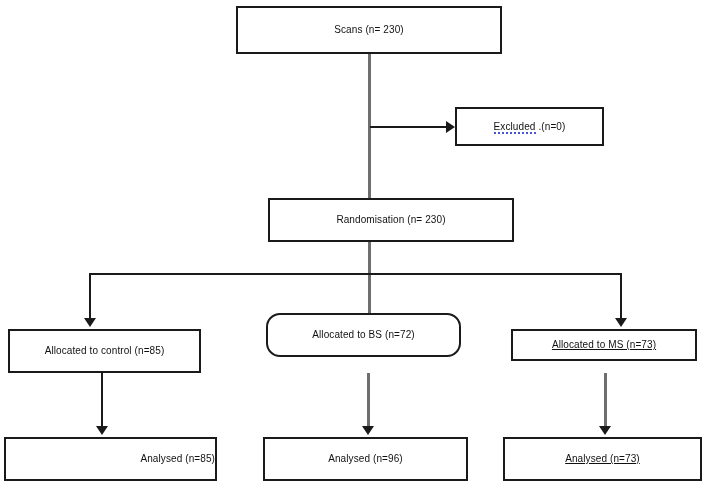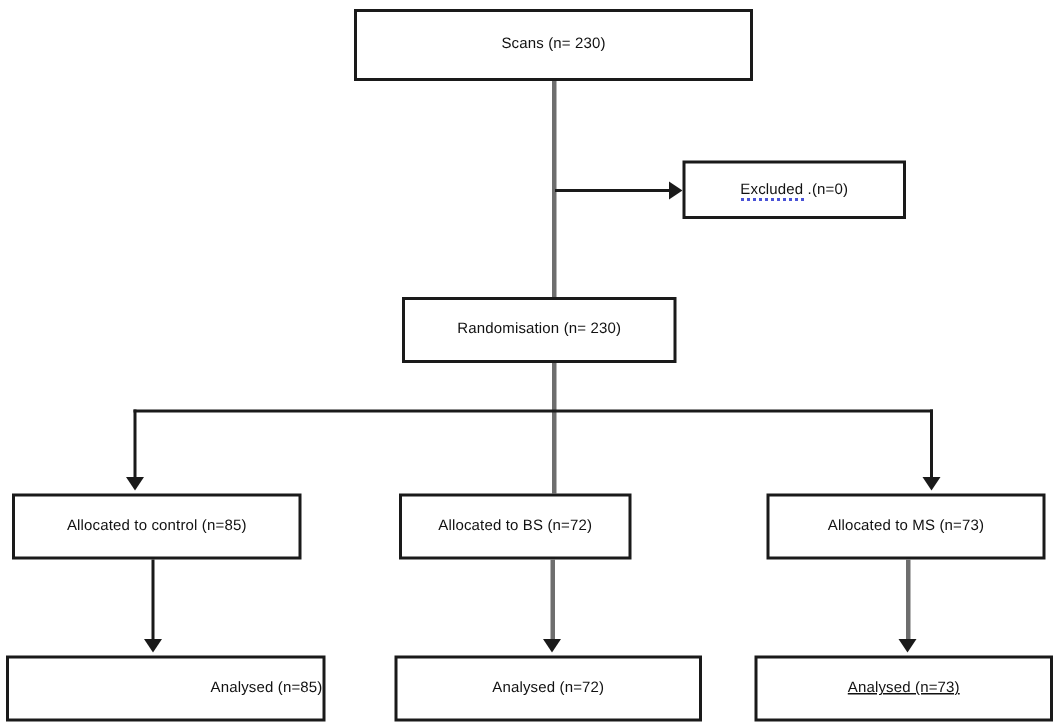--- a/index.html
+++ b/index.html
@@ -75,62 +75,62 @@
 
   <div class="vline grey" style="left:368px; top:54px; width:3px; height:144px;"></div>
 
   <div class="hline black" style="left:370px; top:126px; width:78px; height:2px;"></div>
   <div class="arrow-right" style="left:446px; top:121px;"></div>
 
   <div class="node" style="left:455px; top:107px; width:149px; height:39px;">
     <span><span class="misspelled">Excluded</span><span> .(n=0)</span></span>
   </div>
 
-  <div class="node" style="left:268px; top:198px; width:183px; height:44px;">
+  <div class="node" style="left:268px; top:198px; width:246px; height:44px;">
     <span>Randomisation (n= 230)</span>
   </div>
 
   <div class="vline grey" style="left:368px; top:242px; width:3px; height:99px;"></div>
 
   <div class="hline black" style="left:89px; top:273px; width:533px; height:2px;"></div>
 
   <div class="vline black" style="left:89px; top:273px; width:2px; height:48px;"></div>
   <div class="arrow-down" style="left:84px; top:318px;"></div>
 
   <div class="arrow-down" style="left:363px; top:332px;"></div>
 
   <div class="vline black" style="left:620px; top:273px; width:2px; height:48px;"></div>
   <div class="arrow-down" style="left:615px; top:318px;"></div>
 
   <div class="node" style="left:8px; top:329px; width:193px; height:44px;">
     <span>Allocated to control (n=85)</span>
   </div>
 
-  <div class="node" style="left:266px; top:329px; width:155px; height:44px;">
+  <div class="node" style="left:266px; top:313px; width:195px; height:44px;border-radius:14px;">
     <span>Allocated to BS (n=72)</span>
   </div>
 
-  <div class="node" style="left:511px; top:329px; width:186px; height:44px;">
+  <div class="node" style="left:511px; top:329px; width:186px; height:32px;text-decoration:underline;">
     <span>Allocated to MS (n=73)</span>
   </div>
 
   <div class="vline black" style="left:101px; top:373px; width:2px; height:56px;"></div>
   <div class="arrow-down" style="left:96px; top:426px;"></div>
 
   <div class="vline grey" style="left:367px; top:373px; width:3px; height:56px;"></div>
   <div class="arrow-down" style="left:362px; top:426px;"></div>
 
   <div class="vline grey" style="left:604px; top:373px; width:3px; height:56px;"></div>
   <div class="arrow-down" style="left:599px; top:426px;"></div>
 
   <div class="node" style="left:4px; top:437px; width:213px; height:44px;justify-content:flex-end;">
     <span>Analysed (n=85)</span>
   </div>
 
   <div class="node" style="left:263px; top:437px; width:205px; height:44px;">
-    <span>Analysed (n=72)</span>
+    <span>Analysed (n=96)</span>
   </div>
 
   <div class="node" style="left:503px; top:437px; width:199px; height:44px;text-decoration:underline;">
     <span>Analysed (n=73)</span>
   </div>
 
 </div>
 
 </body></html>

